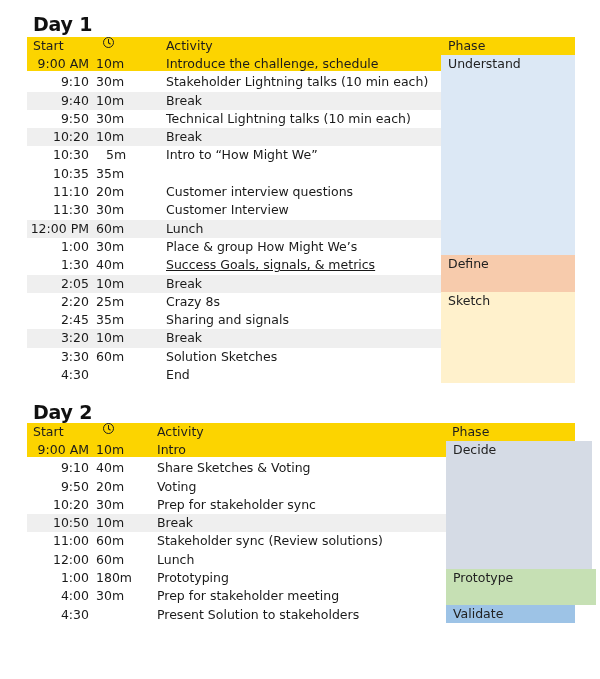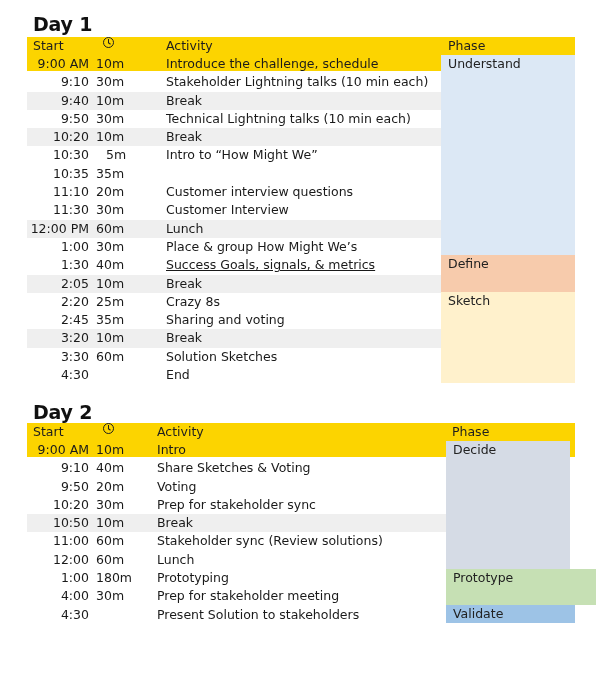--- a/index.html
+++ b/index.html
@@ -215,21 +215,21 @@
         <span class="start">2:20</span>
       </div>
       <span class="dur" style="left: 69px;">25m</span>
       <span class="act" style="left: 139px;">Crazy 8s</span>
     </div>
     <div class="row">
       <div class="cell-start">
         <span class="start">2:45</span>
       </div>
       <span class="dur" style="left: 69px;">35m</span>
-      <span class="act" style="left: 139px;">Sharing and voting</span>
+      <span class="act" style="left: 139px;">Sharing and signals</span>
     </div>
     <div class="row gray">
       <div class="cell-start">
         <span class="start">3:20</span>
       </div>
       <span class="dur" style="left: 69px;">10m</span>
       <span class="act" style="left: 139px;">Break</span>
     </div>
     <div class="row">
       <div class="cell-start">
@@ -329,16 +329,16 @@
     <div class="row">
       <div class="cell-start">
         <span class="start">4:30</span>
       </div>
       <span class="dur" style="left: 69px;"></span>
       <span class="act" style="left: 130px;">Present Solution to stakeholders</span>
     </div>
   </div>
 
 <div id="day2-phases">
-    <div class="phase-block" style="left: 446px; width: 124px; top: 441px; height: 128px; background: rgb(213, 219, 229);">Decide</div>
+    <div class="phase-block" style="left: 446px; width: 146px; top: 441px; height: 128px; background: rgb(213, 219, 229);">Decide</div>
     <div class="phase-block" style="left: 446px; width: 150px; top: 569px; height: 36px; background: rgb(198, 224, 180);">Prototype</div>
     <div class="phase-block" style="left: 446px; width: 129px; top: 605px; height: 18px; background: rgb(157, 195, 230);">Validate</div>
   </div>
 
 </body></html>

